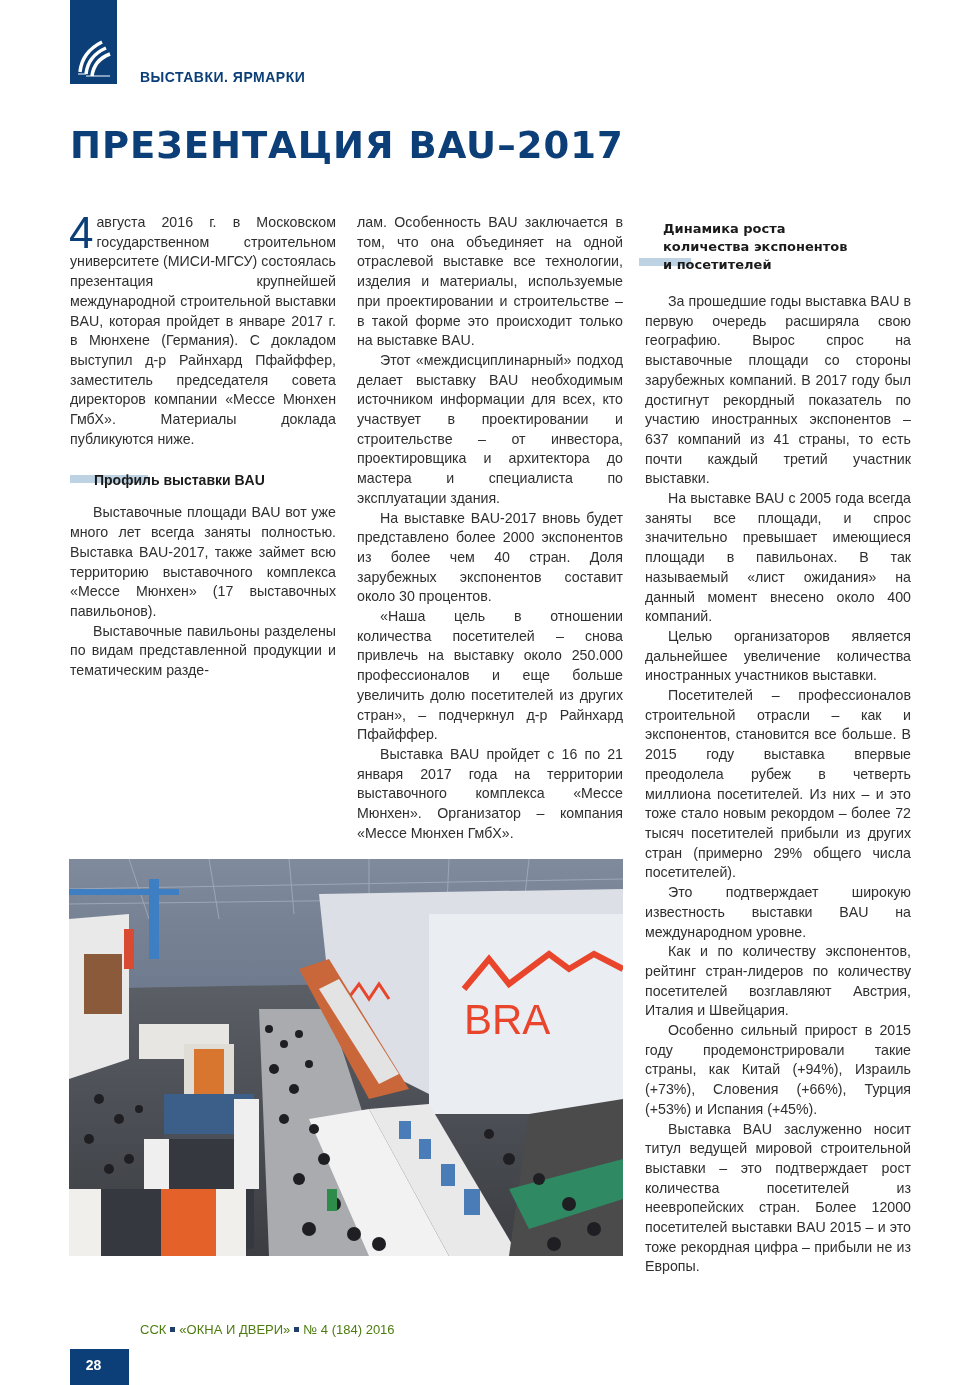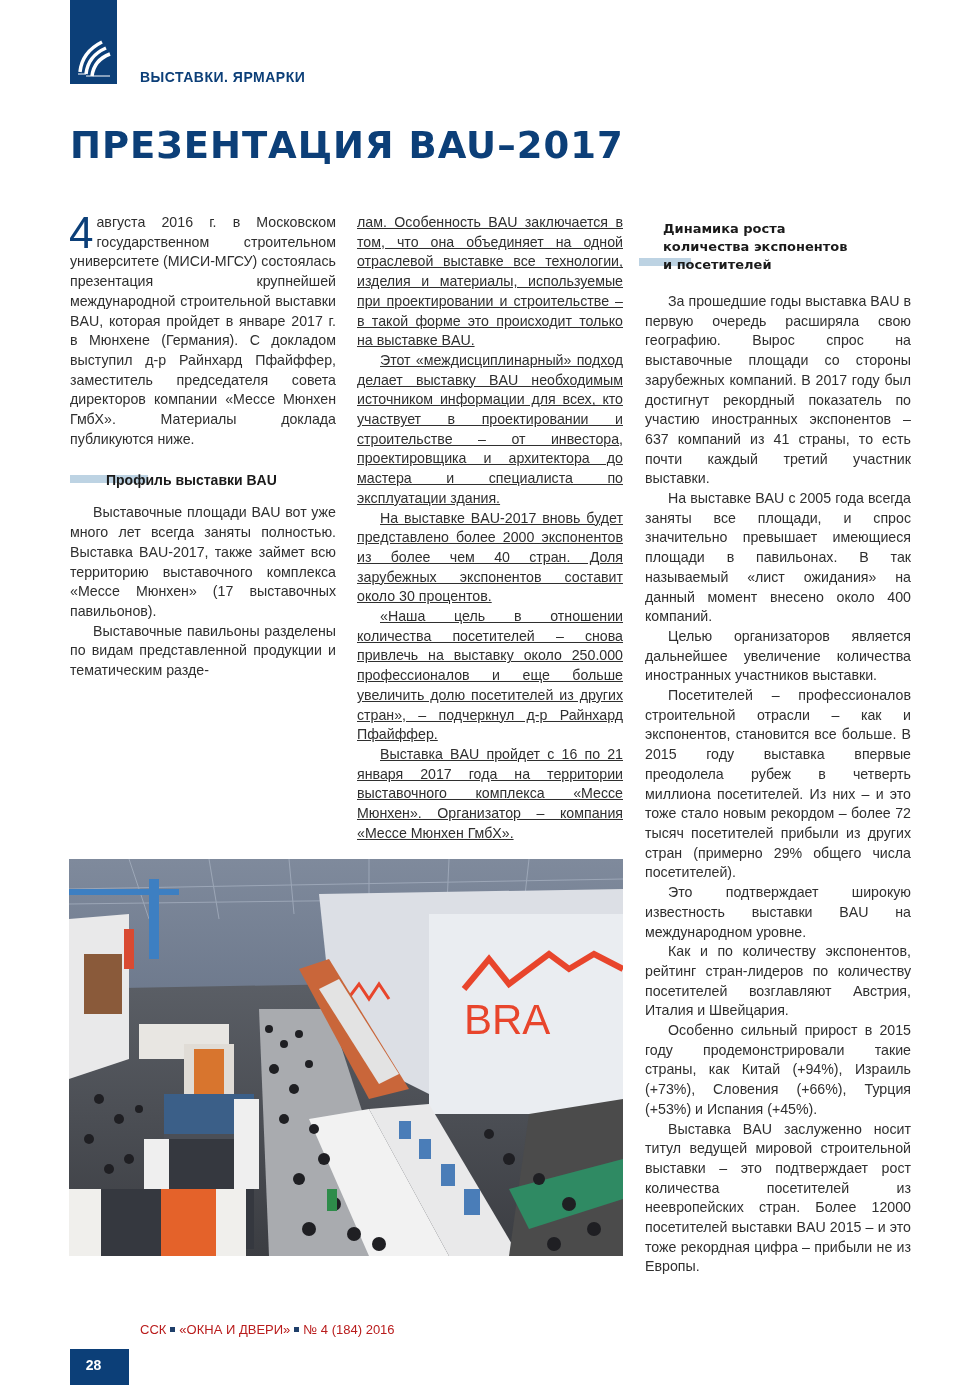--- a/index.html
+++ b/index.html
@@ -8,39 +8,39 @@
 
     .top-tab { position: absolute; left: 70px; top: 0; width: 47px; height: 84px; background: #0c3f78; }
     .top-tab svg { position: absolute; left: 6px; top: 38px; }
     .section-label { position: absolute; left: 140px; top: 69px; font-size: 14px; font-weight: bold; color: #0c3f78; letter-spacing: 0.5px; }
     .page-title { position: absolute; left: 70px; top: 124px; font-size: 37px; font-weight: bold; color: #0c3f78; letter-spacing: 1px; font-family: "DejaVu Sans", sans-serif; }
 
     .col { position: absolute; font-size: 14.2px; line-height: 19.7px; text-align: justify; color: #2f2f2f; }
     .col p { text-indent: 23px; }
     .col p.no-indent { text-indent: 0; }
     .col1 { left: 70px; top: 213px; width: 266px; }
-    .col2 { left: 357px; top: 213px; width: 266px; text-decoration: underline; }
+    .col2 { left: 357px; top: 213px; width: 266px; }
     .col3 { left: 645px; top: 292px; width: 266px; }
 
     .dropcap { float: left; font-size: 44px; line-height: 36px; color: #0c3f78; margin: 2px 3px 0 -1px; font-weight: normal; }
     .col1 p.first { text-indent: 0; }
 
     .subhead { position: relative; font-weight: bold; font-size: 14px; color: #1a1a1a; line-height: 18px; margin: 22px 0 14px 0; text-indent: 0 !important; }
     .subhead .bar { position: absolute; left: 0; top: 4px; width: 78px; height: 8px; background: #bdd3e3; z-index: 0; }
-    .subhead span.txt { position: relative; z-index: 1; padding-left: 36px; }
+    .subhead span.txt { position: relative; z-index: 1; padding-left: 24px; }
 
     .subhead3 { position: absolute; left: 639px; top: 220px; width: 266px; }
     .subhead3 .bar { position: absolute; left: 0; top: 38px; width: 52px; height: 8px; background: #bdd3e3; }
     .subhead3 .txt { position: relative; padding-left: 24px; font-weight: bold; font-size: 14px; line-height: 18px; color: #1a1a1a; display: block; font-family: "DejaVu Sans", sans-serif; font-size: 13px; }
 
     .photo { position: absolute; left: 69px; top: 859px; width: 554px; height: 397px; overflow: hidden; background: #f0abfc; }
 
     .bottom-tab { position: absolute; left: 70px; top: 1313px; width: 59px; height: 72px; background: #0c3f78; margin-top: 36px; }
     .page-number { position: absolute; left: 0; top: 8px; width: 47px; text-align: center; color: #fff; font-size: 14px; font-weight: bold; }
-    .footer { position: absolute; left: 140px; top: 1322px; font-size: 13px; color: #b91c1c; }
+    .footer { position: absolute; left: 140px; top: 1322px; font-size: 13px; color: #4d7c0f; }
     .footer .sq { display: inline-block; width: 5px; height: 5px; background: #1f3f6a; margin: 0 4px 2px 4px; vertical-align: middle; }
   </style>
 </head>
 <body>
 
 <div class="top-tab">
   <svg width="36" height="40" viewBox="0 0 36 40">
     <path d="M4 34 Q6 14 26 4" stroke="#ffffff" stroke-width="3.5" fill="none"></path>
     <path d="M10 36 Q12 18 30 10" stroke="#ffffff" stroke-width="3.5" fill="none"></path>
     <path d="M16 38 Q18 22 34 16" stroke="#ffffff" stroke-width="3.5" fill="none"></path>

